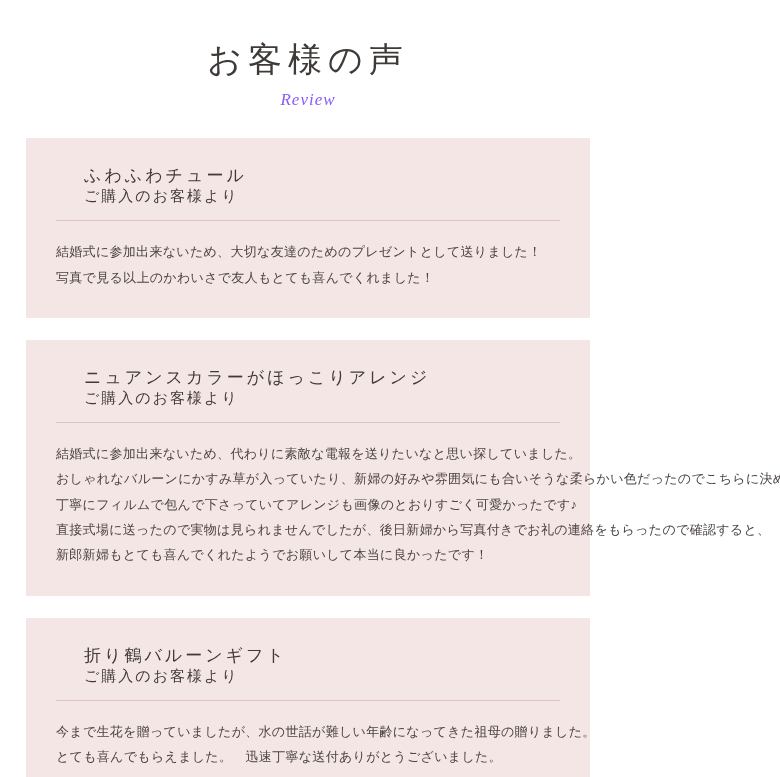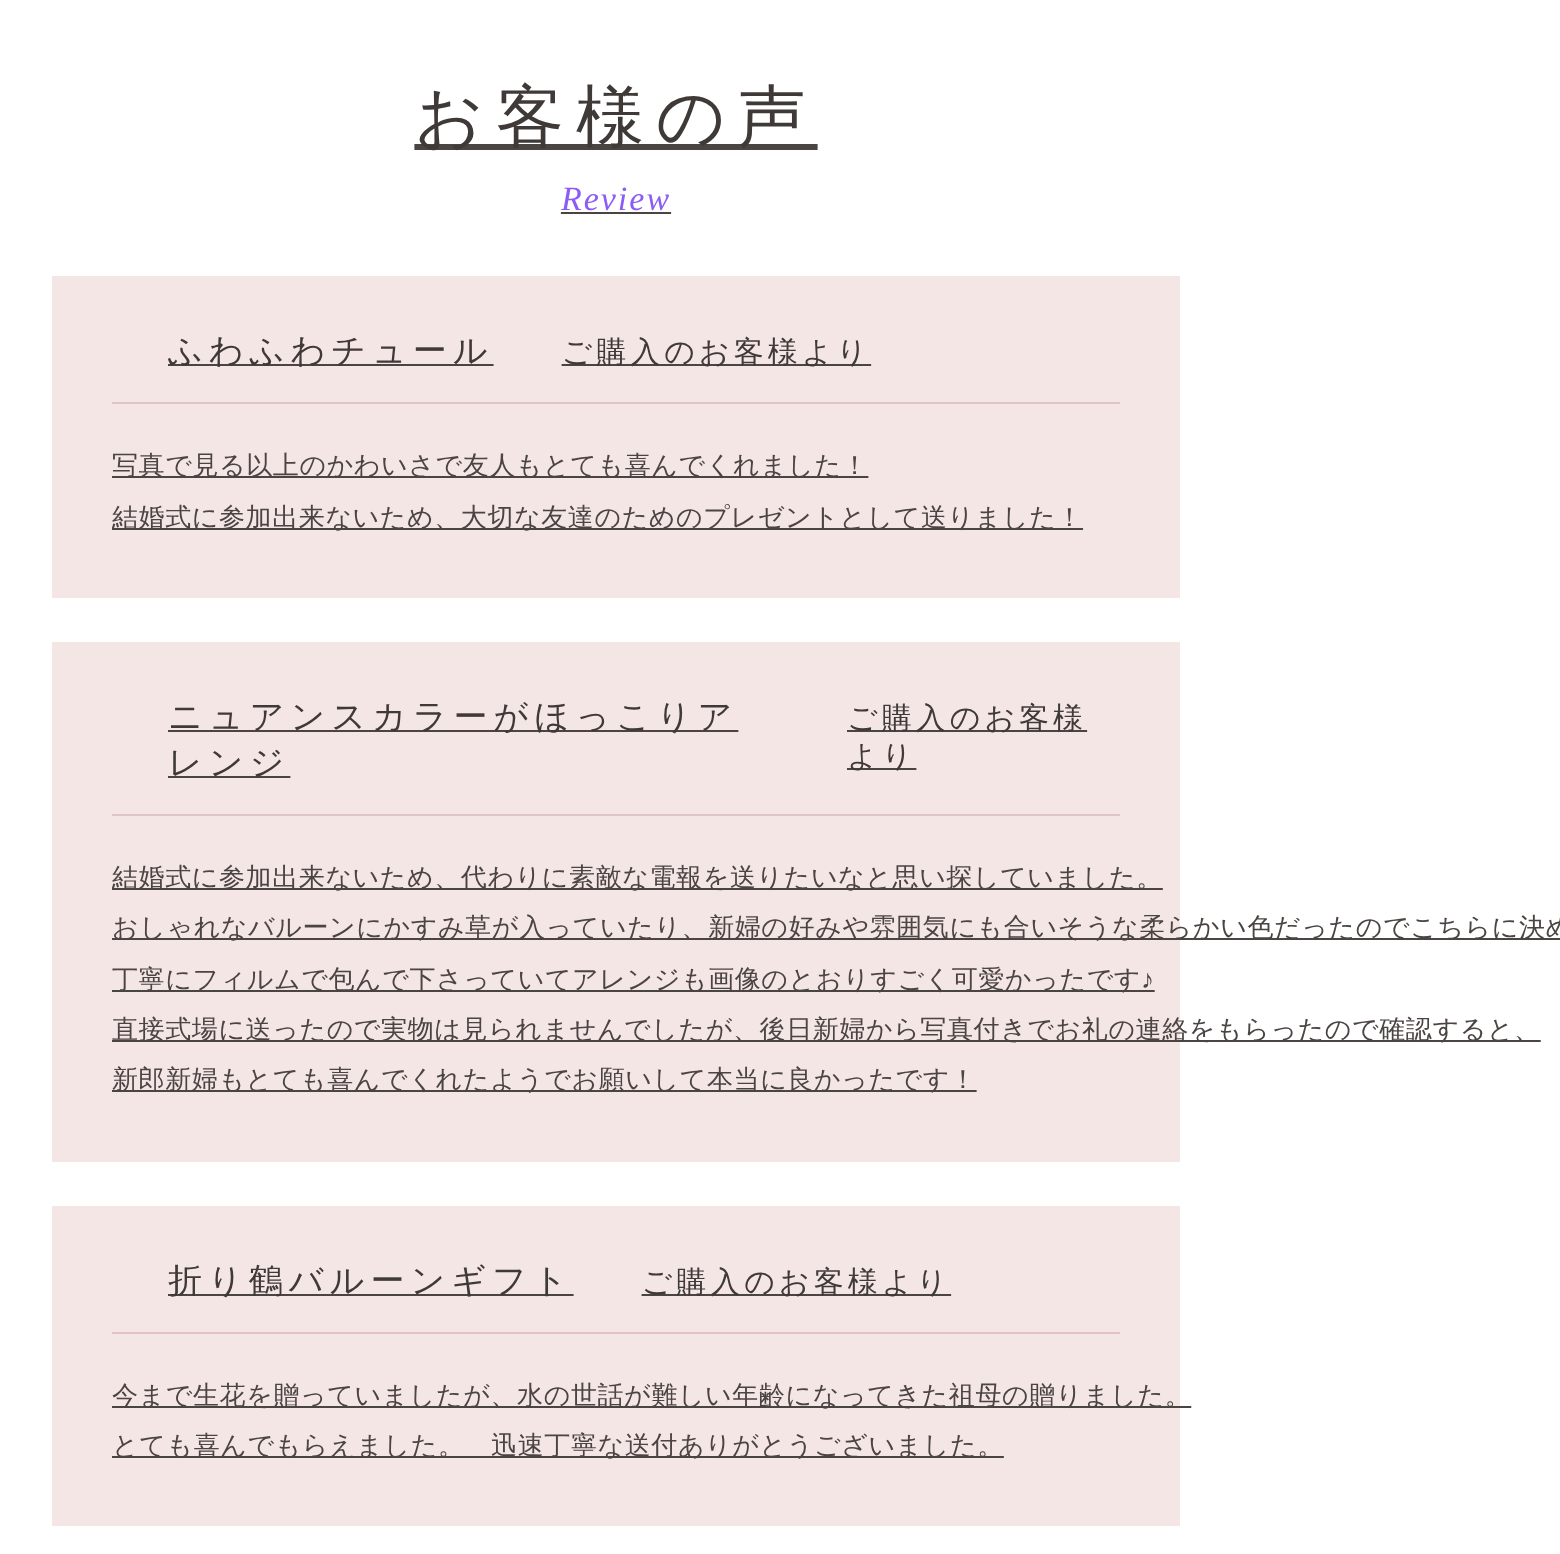--- a/index.html
+++ b/index.html
@@ -12,21 +12,20 @@
     background: #ffffff;
     font-family: "Liberation Sans", sans-serif;
     color: #4a4442;
     overflow: hidden;
   }
   .page {
     position: relative;
     width: 616px;
     height: 777px;
     box-sizing: border-box;
-    text-decoration: underline;
   }
   .header {
     padding-top: 38px;
     text-align: center;
   }
   .header-title {
     font-family: "Liberation Serif", serif;
     font-size: 34px;
     letter-spacing: 6px;
     color: #3f3a38;
@@ -52,33 +51,33 @@
     box-sizing: border-box;
     padding: 26px 30px 28px 30px;
     margin-bottom: 22px;
   }
   .review-head {
     display: flex;
     align-items: baseline;
     padding-left: 28px;
     padding-bottom: 14px;
     border-bottom: 1px solid #e0c3c6;
+    flex-direction: column;
   }
   .review-title {
     font-family: "Liberation Serif", serif;
     font-size: 17px;
     letter-spacing: 3px;
     color: #3f3a38;
   }
   .review-from {
     font-family: "Liberation Serif", serif;
     font-size: 15px;
     letter-spacing: 2px;
     color: #3f3a38;
-    margin-left: 34px;
   }
   .review-body {
     margin-top: 18px;
   }
   .review-line {
     font-size: 13px;
     line-height: 1.95;
     color: #4a4442;
     letter-spacing: 0.3px;
     white-space: nowrap;
@@ -95,22 +94,22 @@
   </div>
 
   <div class="reviews">
 
     <div class="review-card">
       <div class="review-head">
         <span class="review-title">ふわふわチュール</span>
         <span class="review-from">ご購入のお客様より</span>
       </div>
       <div class="review-body">
+        <div class="review-line">結婚式に参加出来ないため、大切な友達のためのプレゼントとして送りました！</div>
         <div class="review-line">写真で見る以上のかわいさで友人もとても喜んでくれました！</div>
-        <div class="review-line">結婚式に参加出来ないため、大切な友達のためのプレゼントとして送りました！</div>
       </div>
     </div>
 
     <div class="review-card">
       <div class="review-head">
         <span class="review-title">ニュアンスカラーがほっこりアレンジ</span>
         <span class="review-from">ご購入のお客様より</span>
       </div>
       <div class="review-body">
         <div class="review-line">結婚式に参加出来ないため、代わりに素敵な電報を送りたいなと思い探していました。</div>

